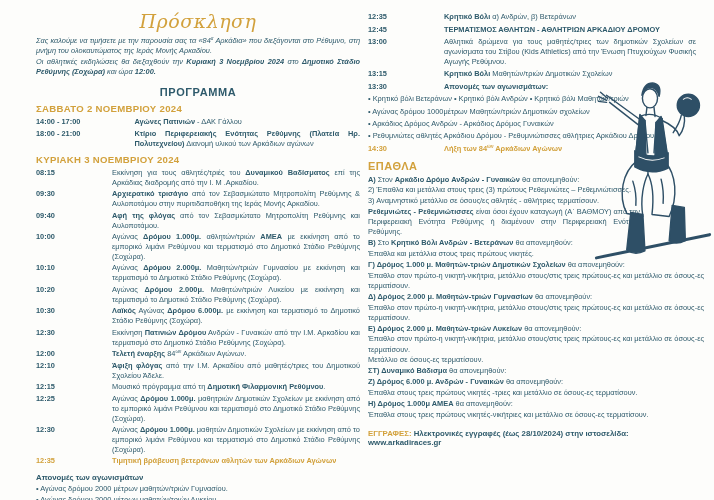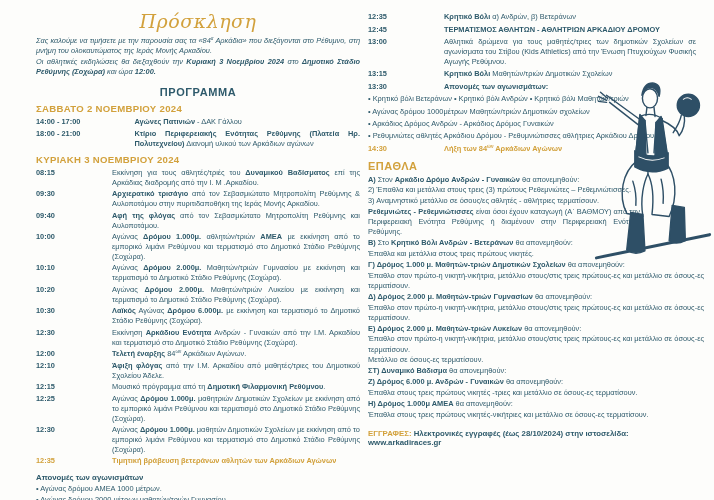--- a/index.html
+++ b/index.html
@@ -88,21 +88,21 @@
       <div class="row">
         <span class="time">10:20</span>
         <div class="txt"><span>Αγώνας </span><span class="b">Δρόμου 2.000μ.</span><span> Μαθητών/τριών Λυκείου με εκκίνηση και τερματισμό το Δημοτικό Στάδιο Ρεθύμνης (Σοχώρα).</span></div>
       </div>
       <div class="row">
         <span class="time">10:30</span>
         <div class="txt"><span class="b">Λαϊκός</span><span> Αγώνας </span><span class="b">Δρόμου 6.000μ.</span><span> με εκκίνηση και τερματισμό το Δημοτικό Στάδιο Ρεθύμνης (Σοχώρα).</span></div>
       </div>
       <div class="row">
         <span class="time">12:30</span>
-        <div class="txt"><span>Εκκίνηση </span><span class="b">Αρκάδιου Ενότητα</span><span> Ανδρών - Γυναικών από την Ι.Μ. Αρκαδίου και τερματισμό στο Δημοτικό Στάδιο Ρεθύμνης (Σοχώρα).</span></div>
+        <div class="txt"><span>Εκκίνηση </span><span class="b">Πατινιών Δρόμου</span><span> Ανδρών - Γυναικών από την Ι.Μ. Αρκαδίου και τερματισμό στο Δημοτικό Στάδιο Ρεθύμνης (Σοχώρα).</span></div>
       </div>
       <div class="row">
         <span class="time">12:00</span>
         <div class="txt"><span class="b">Τελετή έναρξης</span><span> 84</span><sup>ων</sup><span> Αρκάδιων Αγώνων.</span></div>
       </div>
       <div class="row">
         <span class="time">12:10</span>
         <div class="txt"><span class="b">Άφιξη φλόγας</span><span> από την Ι.Μ. Αρκαδίου από μαθητές/τριες του Δημοτικού Σχολείου Άδελε.</span></div>
       </div>
       <div class="row">
@@ -118,21 +118,20 @@
         <div class="txt"><span>Αγώνας </span><span class="b">Δρόμου 1.000μ.</span><span> μαθητών Δημοτικών Σχολείων με εκκίνηση από το εμπορικό λιμάνι Ρεθύμνου και τερματισμό στο Δημοτικό Στάδιο Ρεθύμνης (Σοχώρα).</span></div>
       </div>
       <div class="row gold">
         <span class="time">12:35</span>
         <div class="txt"><span>Τιμητική βράβευση βετεράνων αθλητών των Αρκάδιων Αγώνων</span></div>
       </div>
     </div>
 
   <div class="awards-title">Απονομές των αγωνισμάτων</div>
   <div>
-      <div class="bullet">• Αγώνας δρόμου ΑΜΕΑ 1000 μέτρων.</div>
       <div class="bullet">• Αγώνας δρόμου 2000 μέτρων μαθητών/τριών Γυμνασίου.</div>
       <div class="bullet">• Αγώνας δρόμου 2000 μέτρων μαθητών/τριών Λυκείου.</div>
       <div class="bullet">• Λαϊκός Αγώνας δρόμου 6.000 μέτρων.</div>
     </div>
 </div>
 
 <div class="right-col">
   <div class="rows">
       <div class="row">
         <span class="time">12:35</span>

